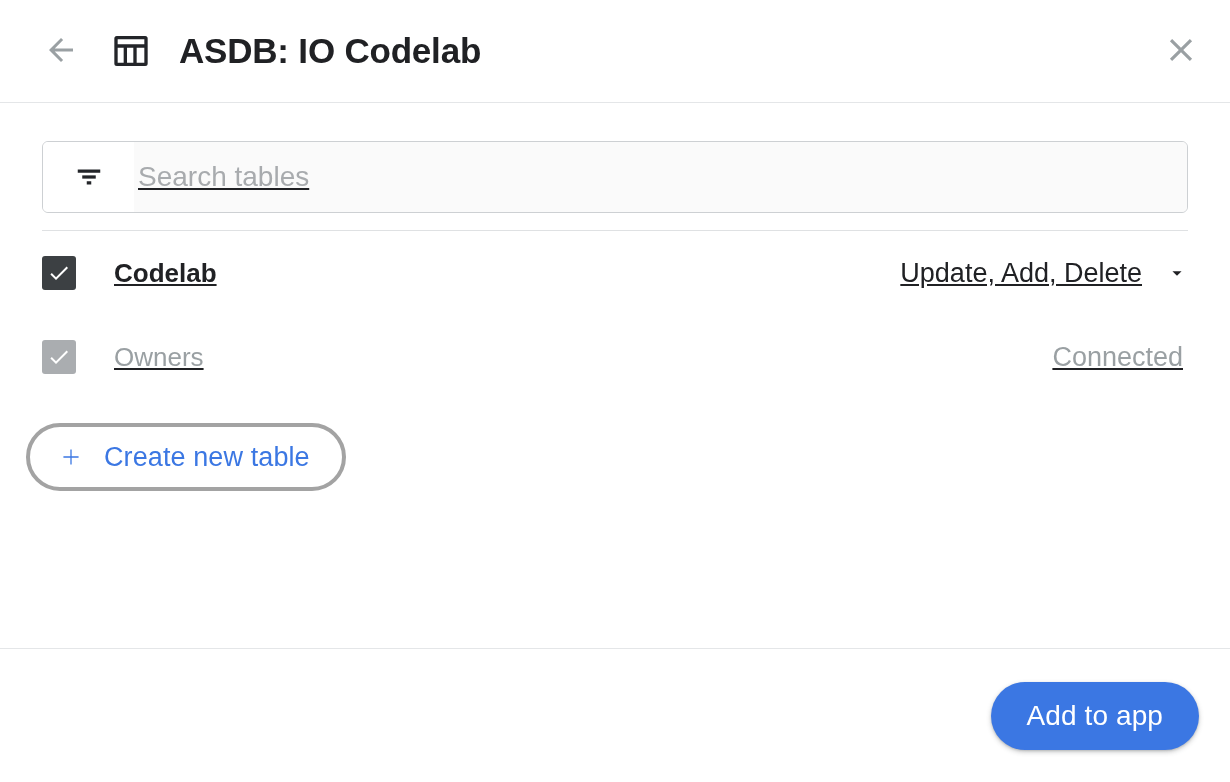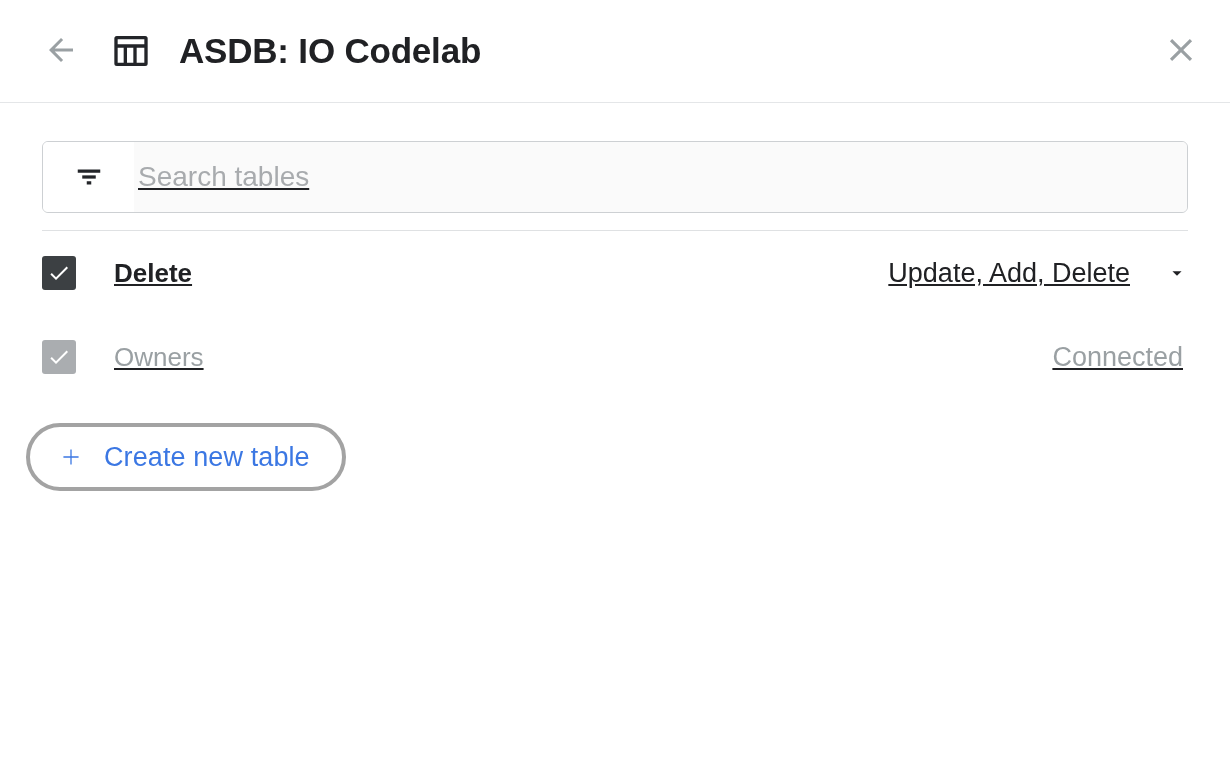--- a/index.html
+++ b/index.html
@@ -172,21 +172,20 @@
   }
   .table-row.disabled .row-name {
     color: #9aa0a3;
     font-weight: 400;
   }
   .row-spacer { flex: 1 1 auto; }
   .row-action {
     display: flex;
     align-items: center;
     cursor: pointer;
-    gap: 12px;
   }
   .row-action-text {
     font-size: 27px;
     color: #202124;
     font-weight: 400;
   }
   .row-caret {
     margin-left: 24px;
     display: flex;
     align-items: center;
@@ -308,21 +307,21 @@
 
     <div class="divider-inset"></div>
 
     
     <div class="table-row">
       <div class="cbox checked">
         <svg width="24" height="24" viewBox="0 0 24 24" aria-hidden="true">
           <path d="M9 16.2 4.8 12l-1.4 1.4L9 19 21 7l-1.4-1.4L9 16.2z" fill="#ffffff"></path>
         </svg>
       </div>
-      <div class="row-name">Delete</div>
+      <div class="row-name">Codelab</div>
       <div class="row-spacer"></div>
       <div class="row-action">
         <span class="row-action-text">Update, Add, Delete</span>
         <span class="row-caret">
           <svg width="22" height="22" viewBox="0 0 24 24" aria-hidden="true">
             <path d="M7 10l5 5 5-5z" fill="#202124"></path>
           </svg>
         </span>
       </div>
     </div>
@@ -344,14 +343,17 @@
       <span class="create-btn-plus">
         <svg width="26" height="26" viewBox="0 0 24 24" aria-hidden="true">
           <path d="M19 12.6h-6.4V19h-1.2v-6.4H5v-1.2h6.4V5h1.2v6.4H19v1.2z" fill="#3b77e3"></path>
         </svg>
       </span>
       <span class="create-btn-label">Create new table</span>
     </div>
 
   </div>
 
+  <div class="footer">
+    <button class="primary-btn">Add to app</button>
+  </div>
 
 </div>
 
 </body></html>

